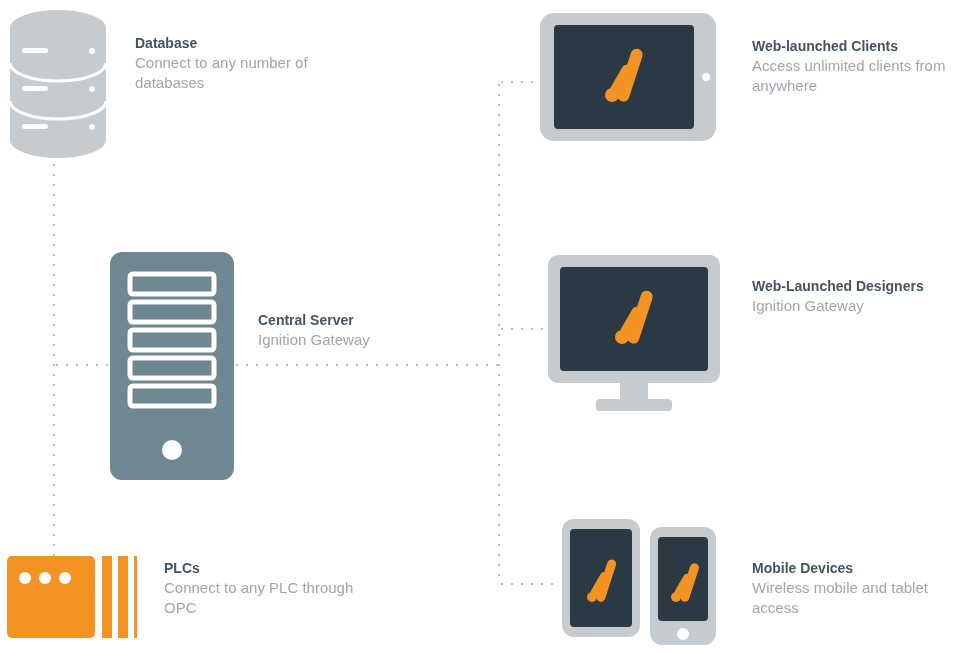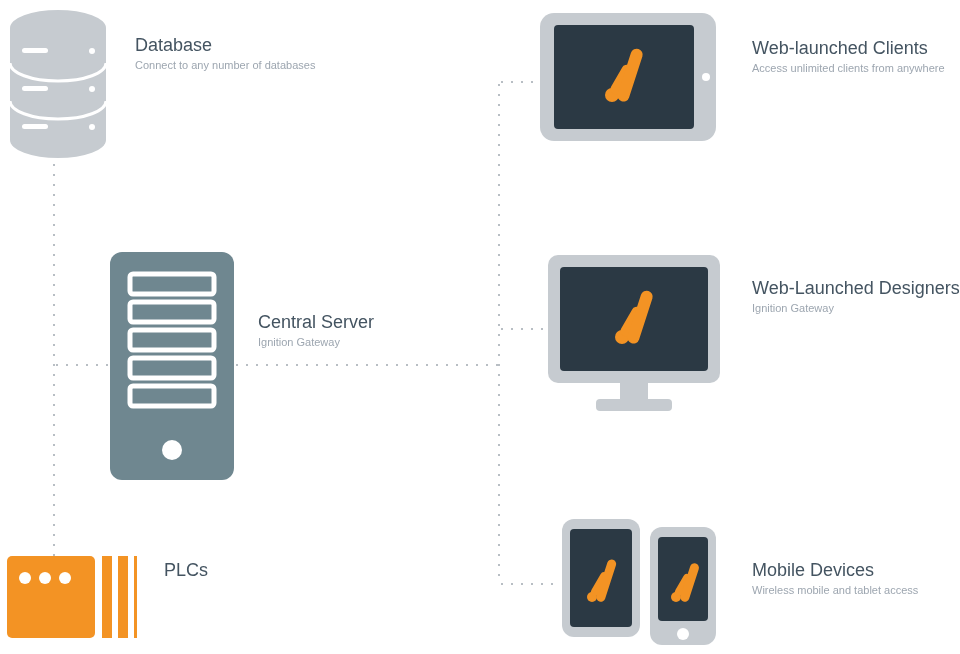--- a/index.html
+++ b/index.html
@@ -10,27 +10,27 @@
     background: #fff;
     position: relative;
   }
   .node {
     position: absolute;
   }
   .label {
     position: absolute;
   }
   .title {
-    font-size: 18px;
-    font-weight: 400;
+    font-size: 14px;
+    font-weight: 700;
     color: #445461;
     margin-bottom: 2px;
   }
   .desc {
-    font-size: 11px;
+    font-size: 15px;
     font-weight: 400;
     color: #9da6b0;
     line-height: 1.35;
   }
   
   .dotted-h, .dotted-v {
     position: absolute;
     background-image: radial-gradient(circle, #b8bec4 1.5px, transparent 1.5px);
   }
   .dotted-h {
@@ -103,20 +103,21 @@
     <circle cx="18" cy="22" r="6" fill="#fff"></circle>
     <circle cx="38" cy="22" r="6" fill="#fff"></circle>
     <circle cx="58" cy="22" r="6" fill="#fff"></circle>
     <rect x="95" y="0" width="10" height="82" fill="#f39324"></rect>
     <rect x="111" y="0" width="10" height="82" fill="#f39324"></rect>
     <rect x="127" y="0" width="3" height="82" fill="#f39324"></rect>
   </svg>
 </div>
 <div class="label" style="left:164px; top:560px; width:210px;">
   <div class="title">PLCs</div>
+  <div class="desc">Connect to any PLC through OPC</div>
 </div>
 
 <div class="node" style="left:540px; top:13px;">
   <svg width="176" height="128" viewBox="0 0 176 128">
     <rect x="0" y="0" width="176" height="128" rx="14" fill="#c6cbd0"></rect>
     <rect x="14" y="12" width="140" height="104" rx="4" fill="#2b3944"></rect>
     <circle cx="166" cy="64" r="4" fill="#fff"></circle>
 
     <circle cx="72" cy="82" r="7" fill="#f39324"></circle>
     <rect x="67" y="48" width="11" height="32" rx="5" fill="#f39324" transform="rotate(30 72 82)"></rect>

